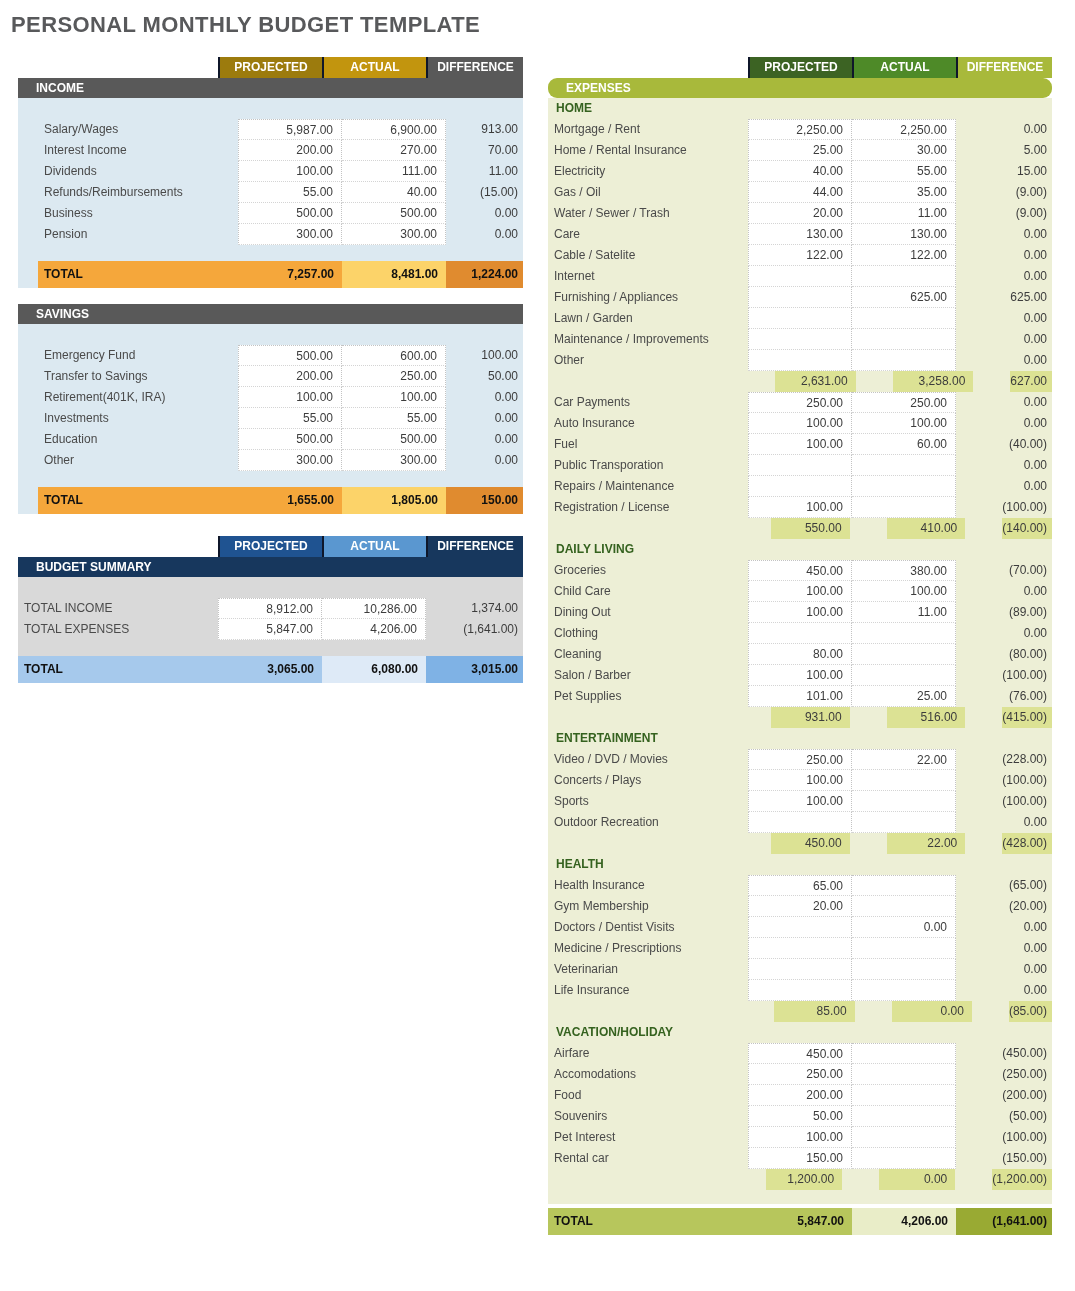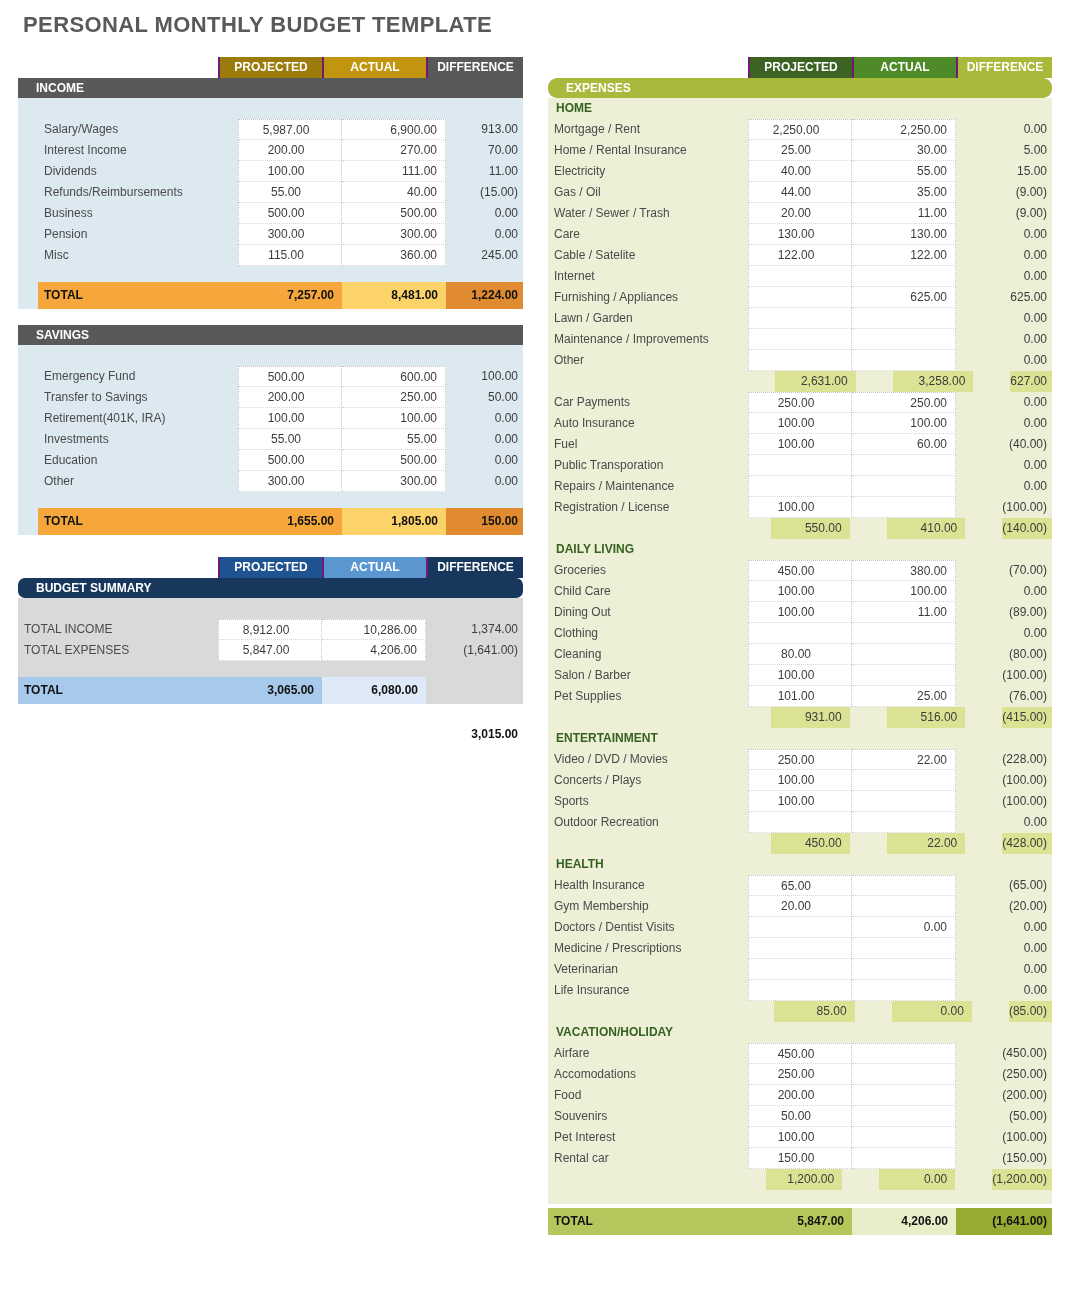--- a/index.html
+++ b/index.html
@@ -7,65 +7,65 @@
     --total-orange:#F5A73B; --total-yellow:#FCD369; --total-orange-dark:#E08B2F;
     --navy:#17375D; --blue-med:#1F5391; --blue-light:#5A97D0; --summary-body:#D9D9D9;
     --summary-total-proj:#A6C9EC; --summary-total-act:#DEEAF7; --summary-total-diff:#7FB2E5;
     --olive:#A8B93B; --green-dark:#3C6323; --green:#4E8A28; --expenses-body:#EDEFD6;
     --subtotal-band:#DCE294; --expense-total-proj:#B7C65C; --expense-total-act:#E9EDC8;
     --expense-total-diff:#99AA33; --section-header-text:#35621F; --title-text:#58595B;
   }
   html,body{margin:0;padding:0;background:#fff;}
   .page{position:relative;width:1075px;height:1291px;background:#fff;
         font-family:"Liberation Sans",sans-serif;overflow:hidden;}
-  .title{position:absolute;left:23px;top:12px;font-size:22px;font-weight:800;
+  .title{position:absolute;left:11px;top:12px;font-size:22px;font-weight:800;
          letter-spacing:0.4px;color:var(--title-text);}
   .col{position:absolute;top:57px;}
   .col.left{left:18px;width:505px;}
   .col.right{left:548px;width:504px;}
 
   .hdr-row{display:flex;height:21px;}
   .hdr-spacer{width:200px;}
   .hdr-cell{width:104px;box-sizing:border-box;text-align:center;color:#fff;font-weight:bold;
-            font-size:12px;line-height:21px;border-left:2px solid #701a75;}
+            font-size:12px;line-height:21px;border-left:2px solid #0f172a;}
   .hdr-cell.diffh{flex:1;}
 
   .band{height:20px;line-height:20px;font-size:12px;font-weight:bold;color:#fff;padding-left:18px;}
   .band.gray{background:var(--band-gray);}
-  .band.navy{background:var(--navy);border-radius:7px;}
+  .band.navy{background:var(--navy);}
   .band.olive{background:var(--olive);border-radius:9px;}
 
   .body.blue{background:var(--income-body);padding-left:20px;}
   .body.graybody{background:var(--summary-body);}
   .body.green{background:var(--expenses-body);}
 
   .row{display:flex;height:21px;line-height:21px;font-size:12px;}
   .c{box-sizing:border-box;}
   .c.label{width:200px;padding-left:6px;color:#4a4a4a;white-space:nowrap;overflow:hidden;}
   .c.num{width:104px;text-align:right;padding-right:8px;color:#3c3c3c;}
   .c.diff{flex:1;text-align:right;padding-right:5px;color:#3c3c3c;}
   .c.w{background:#fff;border-right:1px dotted #c3c3c3;border-bottom:1px dotted #d4d4d4;}
-  .c.w.wl{border-left:1px dotted #c3c3c3;text-align:center;}
+  .c.w.wl{border-left:1px dotted #c3c3c3;}
   .row.first .c.w{border-top:1px dotted #c3c3c3;}
 
   .sec-h{height:21px;line-height:21px;font-size:12px;font-weight:bold;
          color:var(--section-header-text);padding-left:8px;}
 
   .row.totalrow{height:27px;line-height:27px;font-weight:bold;}
   .row.totalrow .c.label{color:#111;}
   .row.totalrow .c.num,.row.totalrow .c.diff{color:#111;}
   .row.subtotal .c{color:#3c3c3c;margin-left:37px;}
   .sub{background:var(--subtotal-band);}
 
   .bg-orange{background:var(--total-orange);}
   .bg-yellow{background:var(--total-yellow);}
   .bg-orange-dark{background:var(--total-orange-dark);}
   .bg-sumP{background:var(--summary-total-proj);}
   .bg-sumA{background:var(--summary-total-act);}
-  .bg-sumD{background:var(--summary-total-diff);margin-top:44px;}
+  .bg-sumD{background:var(--summary-total-diff);}
   .bg-expP{background:var(--expense-total-proj);}
   .bg-expA{background:var(--expense-total-act);}
   .bg-expD{background:var(--expense-total-diff);}
 
   .gold-dark{background:var(--gold-dark);}
   .goldc{background:var(--gold);}
   .grayc{background:var(--band-gray);}
   .navyc{background:var(--navy);}
   .blue-med{background:var(--blue-med);}
   .blue-light{background:var(--blue-light);}
@@ -122,26 +122,20 @@
             <div class="c num w wl">500.00</div>
             <div class="c num w">500.00</div>
             <div class="c diff">0.00</div>
           </div>
           <div class="row">
             <div class="c label">Pension</div>
             <div class="c num w wl">300.00</div>
             <div class="c num w">300.00</div>
             <div class="c diff">0.00</div>
           </div>
-          <div class="row">
-            <div class="c label">Misc</div>
-            <div class="c num w wl">115.00</div>
-            <div class="c num w">360.00</div>
-            <div class="c diff">245.00</div>
-          </div>
         </div>
       <div class="s16"></div>
       <div class="row totalrow" id="income-total">
           <div class="c label bg-orange">TOTAL</div>
           <div class="c num bg-orange">7,257.00</div>
           <div class="c num bg-yellow">8,481.00</div>
           <div class="c diff bg-orange-dark">1,224.00</div>
         </div>
     </div>
 

